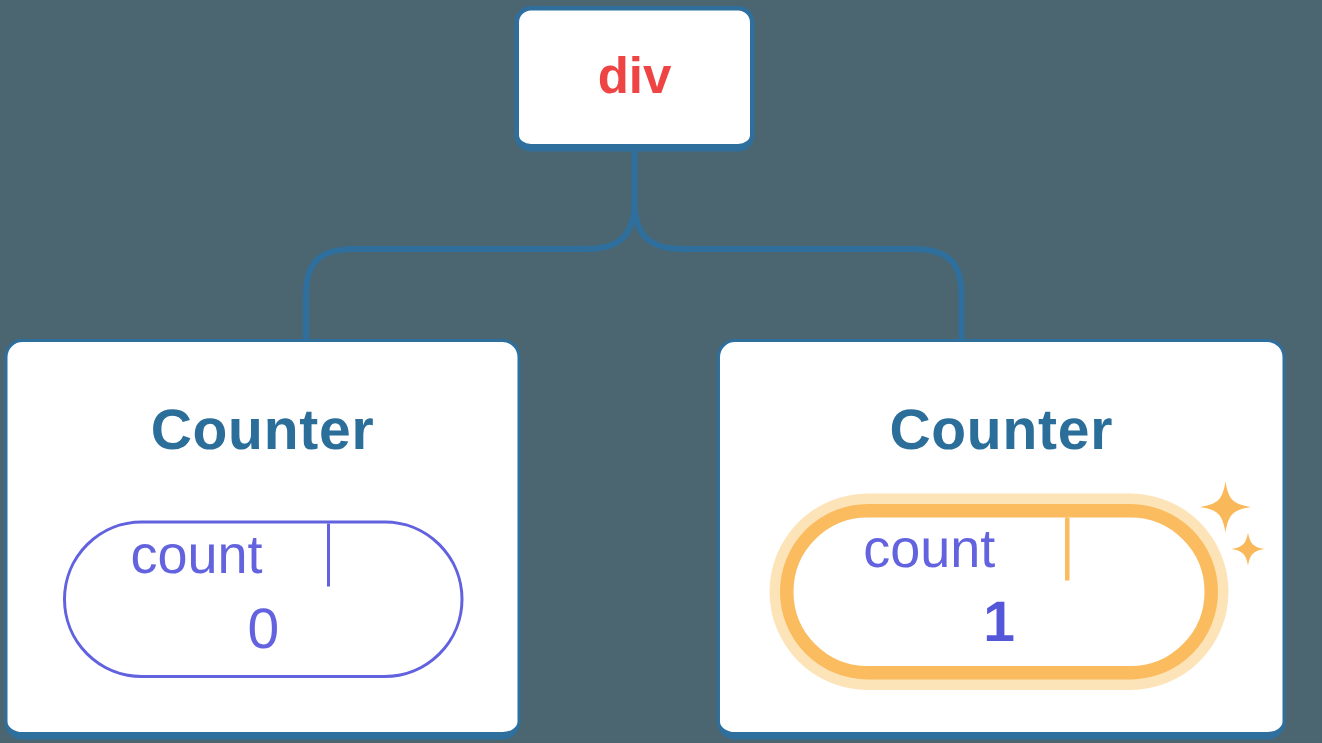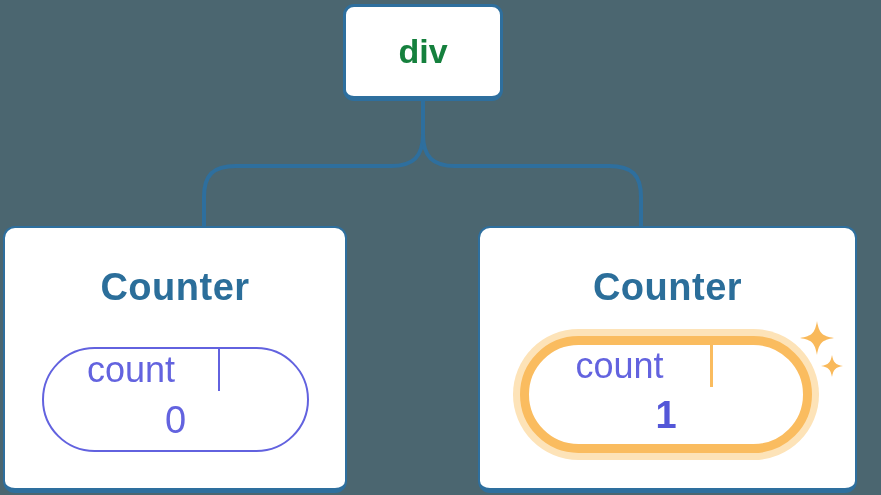--- a/index.html
+++ b/index.html
@@ -15,21 +15,21 @@
   .node-root{
     position:absolute;
     left:343px;top:4px;
     width:160px;height:97px;
     background:#fff;
     border:3px solid #2E6F9E;
     border-bottom-width:5px;
     border-radius:11px;
     box-sizing:border-box;
     display:flex;align-items:center;justify-content:center;
-    color:#15803d;
+    color:#ef4444;
     font-size:34px;
     font-weight:600;
   }
 
   .card{
     position:absolute;
     top:226px;
     height:267px;
     background:#fff;
     border:2.5px solid #2E6F9E;

